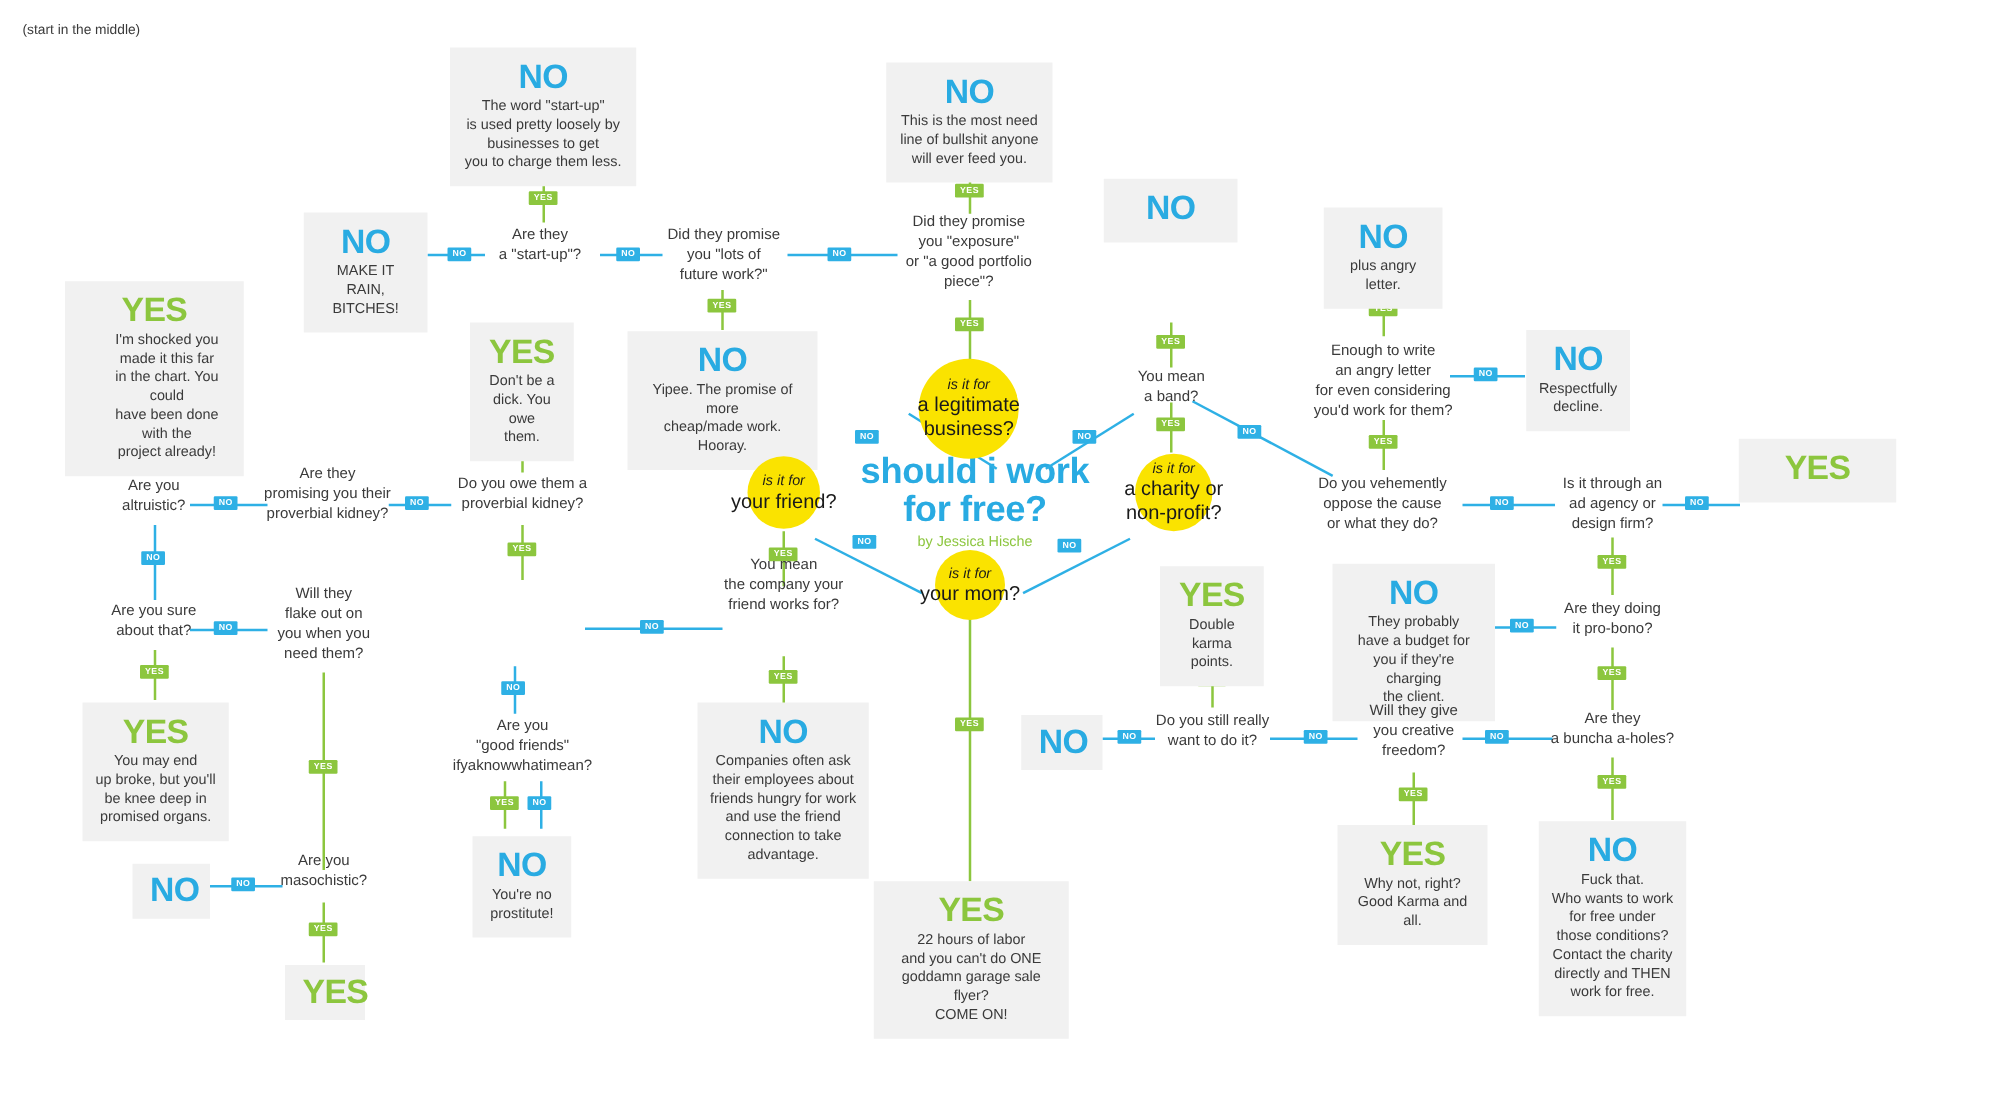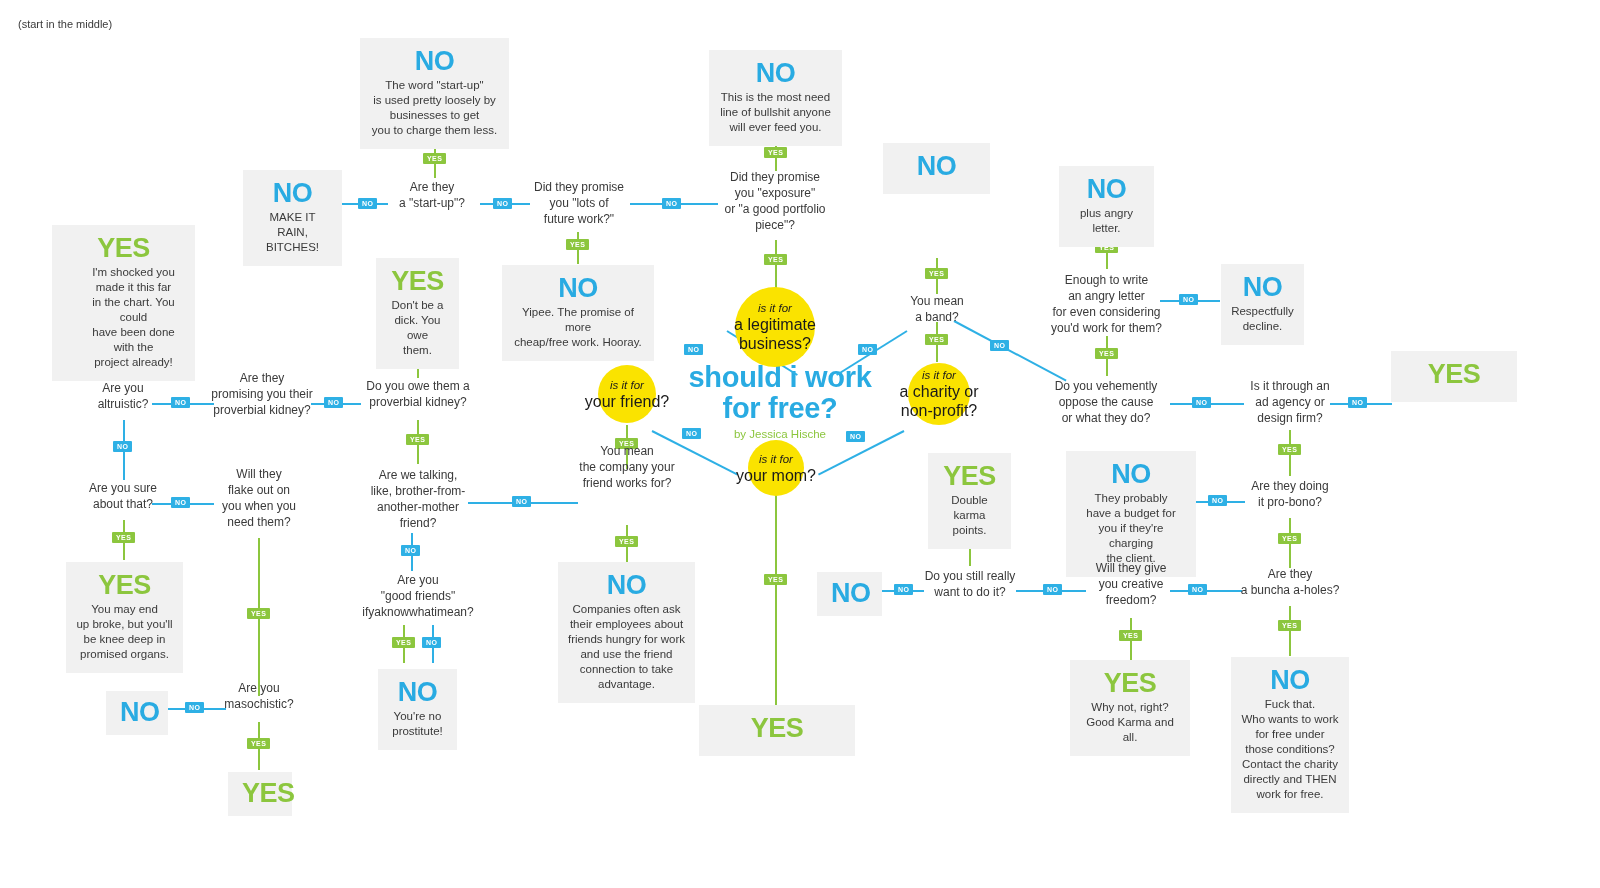--- a/index.html
+++ b/index.html
@@ -170,21 +170,21 @@
 
   <div class="card no" style="left:243px;top:170px;width:99px;">
     <div class="big">NO</div>
     <div class="body" style="white-space:pre-line;">MAKE IT RAIN,
 BITCHES!</div>
   </div>
 
   <div class="card no" style="left:502px;top:265px;width:152px;">
     <div class="big">NO</div>
     <div class="body" style="white-space:pre-line;">Yipee. The promise of more
-cheap/free work. Hooray.</div>
+cheap/made work. Hooray.</div>
   </div>
 
   <div class="card no" style="left:709px;top:50px;width:133px;">
     <div class="big">NO</div>
     <div class="body" style="white-space:pre-line;">This is the most need
 line of bullshit anyone
 will ever feed you.</div>
   </div>
 
   <div class="card no" style="left:883px;top:143px;width:107px;">
@@ -246,20 +246,24 @@
     <div class="body" style="white-space:pre-line;">Companies often ask
 their employees about
 friends hungry for work
 and use the friend
 connection to take
 advantage.</div>
   </div>
 
   <div class="card yes" style="left:699px;top:705px;width:156px;">
     <div class="big">YES</div>
+    <div class="body" style="white-space:pre-line;">22 hours of labor
+and you can't do ONE
+goddamn garage sale flyer?
+COME ON!</div>
   </div>
 
   <div class="card yes" style="left:376px;top:258px;width:83px;">
     <div class="big">YES</div>
     <div class="body" style="white-space:pre-line;">Don't be a
 dick. You owe
 them.</div>
   </div>
 
   <div class="card no" style="left:378px;top:669px;width:79px;">
@@ -321,24 +325,20 @@
   <div class="q" style="left:1085px;top:560px;width:92px;white-space:pre-line;">Will they give
 you creative
 freedom?</div>
   <div class="q" style="left:920px;top:568px;width:100px;white-space:pre-line;">Do you still really
 want to do it?</div>
   <div class="q" style="left:570px;top:443px;width:114px;white-space:pre-line;">You mean
 the company your
 friend works for?</div>
   <div class="q" style="left:363px;top:378px;width:110px;white-space:pre-line;">Do you owe them a
 proverbial kidney?</div>
-  <div class="q" style="left:362px;top:467px;width:112px;white-space:pre-line;">Are we talking,
-like, brother-from-
-another-mother
-friend?</div>
   <div class="q" style="left:352px;top:572px;width:132px;white-space:pre-line;">Are you
 "good friends"
 ifyaknowwhatimean?</div>
   <div class="q" style="left:78px;top:380px;width:90px;white-space:pre-line;">Are you
 altruistic?</div>
   <div class="q" style="left:74px;top:480px;width:98px;white-space:pre-line;">Are you sure
 about that?</div>
   <div class="q" style="left:210px;top:370px;width:104px;white-space:pre-line;">Are they
 promising you their
 proverbial kidney?</div>

